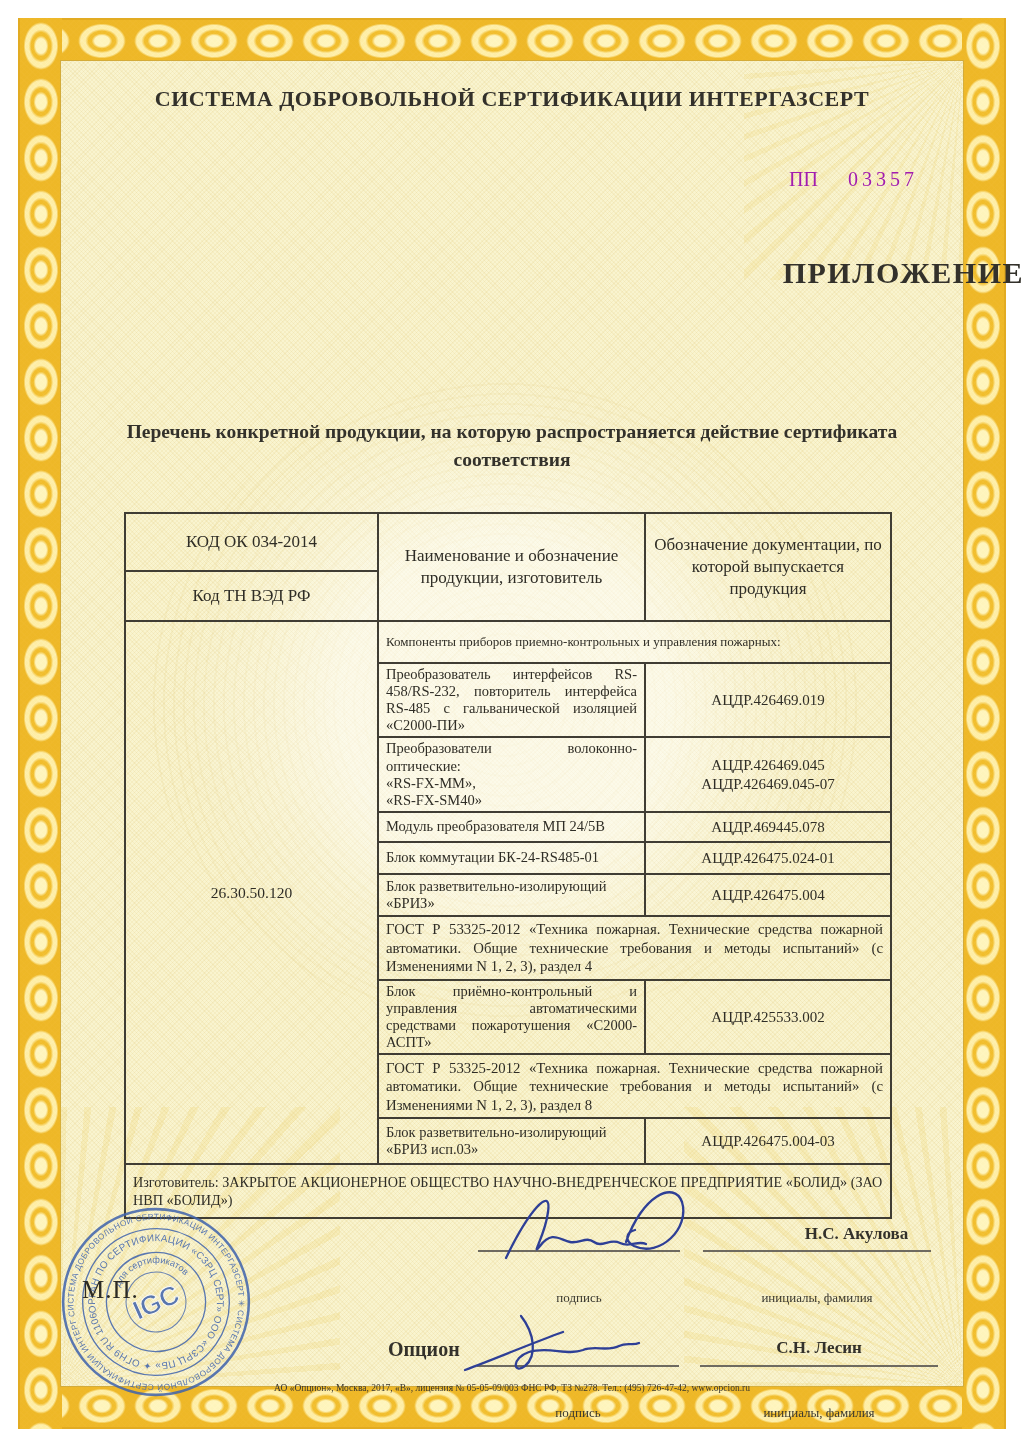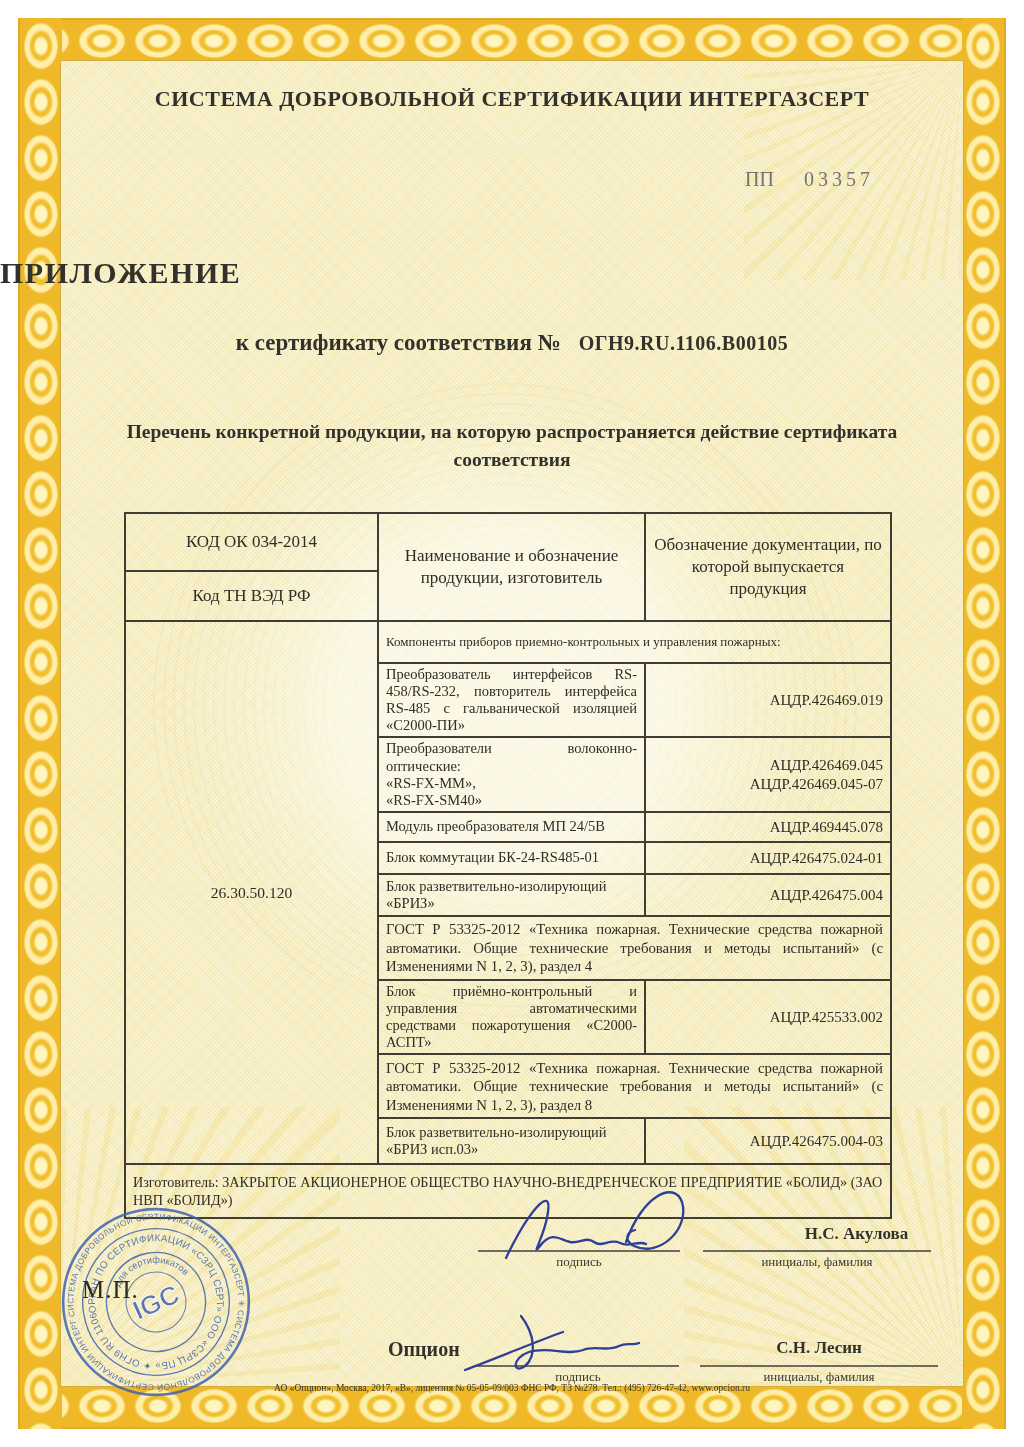--- a/index.html
+++ b/index.html
@@ -40,48 +40,48 @@
   .fan-bl{left:60px;bottom:60px;width:280px;height:280px;
     background:repeating-conic-gradient(from 270deg at 0% 100%, rgba(233,196,64,.35) 0deg 1.4deg, transparent 1.4deg 5deg);}
   .fan-br{right:60px;bottom:60px;width:280px;height:280px;
     background:repeating-conic-gradient(from 180deg at 100% 100%, rgba(233,196,64,.35) 0deg 1.4deg, transparent 1.4deg 5deg);}
   .fan-tr{right:60px;top:60px;width:220px;height:220px;
     background:repeating-conic-gradient(from 90deg at 100% 0%, rgba(233,196,64,.30) 0deg 1.4deg, transparent 1.4deg 5deg);}
 
   
   .system-title{position:absolute;left:0;right:0;top:86px;text-align:center;
     font-size:22px;font-weight:bold;letter-spacing:.5px;color:#33312b;}
-  .pp-line{position:absolute;left:745px;top:168px;font-size:20px;color:#737373;}
+  .pp-line{position:absolute;left:789px;top:168px;font-size:20px;color:#a21caf;}
   .pp-line .num{margin-left:30px;letter-spacing:4px;}
-  .doc-title{position:absolute;left:0;right:0;top:256px;text-align:left;
+  .doc-title{position:absolute;left:0;right:0;top:256px;text-align:right;
     font-size:30px;font-weight:bold;letter-spacing:1.5px;color:#33312b;}
   .cert-line{position:absolute;left:0;right:0;top:330px;text-align:center;color:#33312b;}
   .cert-line .pre{font-size:23px;font-weight:bold;}
   .cert-line .no{font-size:20px;font-weight:bold;letter-spacing:.5px;margin-left:18px;}
   .descr{position:absolute;left:92px;right:92px;top:418px;text-align:center;
     font-size:19.5px;font-weight:bold;line-height:28px;color:#33312b;}
 
   
   table.products{position:absolute;left:124px;top:512px;width:766px;border-collapse:collapse;
     table-layout:fixed;color:#2f2d26;}
   table.products td,table.products th{border:2px solid #403d34;vertical-align:middle;
     padding:2px 7px;font-weight:normal;}
   th.h{font-size:17px;font-weight:bold;text-align:center;line-height:1.3;}
   td.code-cell{text-align:center;font-size:15.5px;vertical-align:middle;}
   td.section-cell{font-size:13px;padding:4px 8px;}
   td.name-cell{font-size:14.5px;text-align:justify;line-height:1.18;}
-  td.doc-cell{font-size:15px;text-align:right;line-height:1.25;}
+  td.doc-cell{font-size:15px;text-align:center;line-height:1.25;}
   td.note-cell{font-size:14.8px;text-align:justify;line-height:1.25;}
   td.mfr-cell{font-size:14.2px;line-height:1.3;padding:4px 8px;}
   .pre{white-space:pre-line;}
 
   
   .sig-label{position:absolute;font-size:20px;font-weight:bold;color:#33312b;}
   .sig-line{position:absolute;border-bottom:2px solid #6e6a60;}
-  .sig-caption{position:absolute;text-align:center;font-size:13px;color:#3a382f;}
+  .sig-caption{position:absolute;text-align:center;font-size:13px;color:#3a382f;margin-top:36px;}
   .sig-name{position:absolute;text-align:center;font-size:17px;font-weight:bold;color:#33312b;}
   .mp{position:absolute;left:82px;top:1276px;font-size:25px;letter-spacing:1px;color:#2b2a24;z-index:6;}
   .ink{position:absolute;z-index:5;}
 
   
   .stamp{position:absolute;left:58px;top:1204px;width:196px;height:196px;z-index:4;
     transform:rotate(-10deg);opacity:.85;}
   .stamp text{fill:#3f63ad;font-family:"Liberation Sans","DejaVu Sans",sans-serif;}
   .stamp circle{stroke:#3f63ad;fill:none;}
 
@@ -103,23 +103,20 @@
   <div class="watermark"></div>
   <div class="fan fan-bl"></div>
   <div class="fan fan-br"></div>
   <div class="fan fan-tr"></div>
 
   <div class="system-title">СИСТЕМА ДОБРОВОЛЬНОЙ СЕРТИФИКАЦИИ ИНТЕРГАЗСЕРТ</div>
   <div class="pp-line">
     <span>ПП</span><span class="num">03357</span>
   </div>
   <div class="doc-title">ПРИЛОЖЕНИЕ</div>
-  <div class="cert-line">
-    <span class="pre">к сертификату соответствия №</span><span class="no">ОГН9.RU.1106.B00105</span>
-  </div>
   <div class="descr">Перечень конкретной продукции, на которую распространяется действие сертификата соответствия</div>
 
   <table class="products">
     <colgroup>
         <col style="width:253px">
         <col style="width:267px">
         <col style="width:246px">
       </colgroup>
     <tbody>
         <tr>

